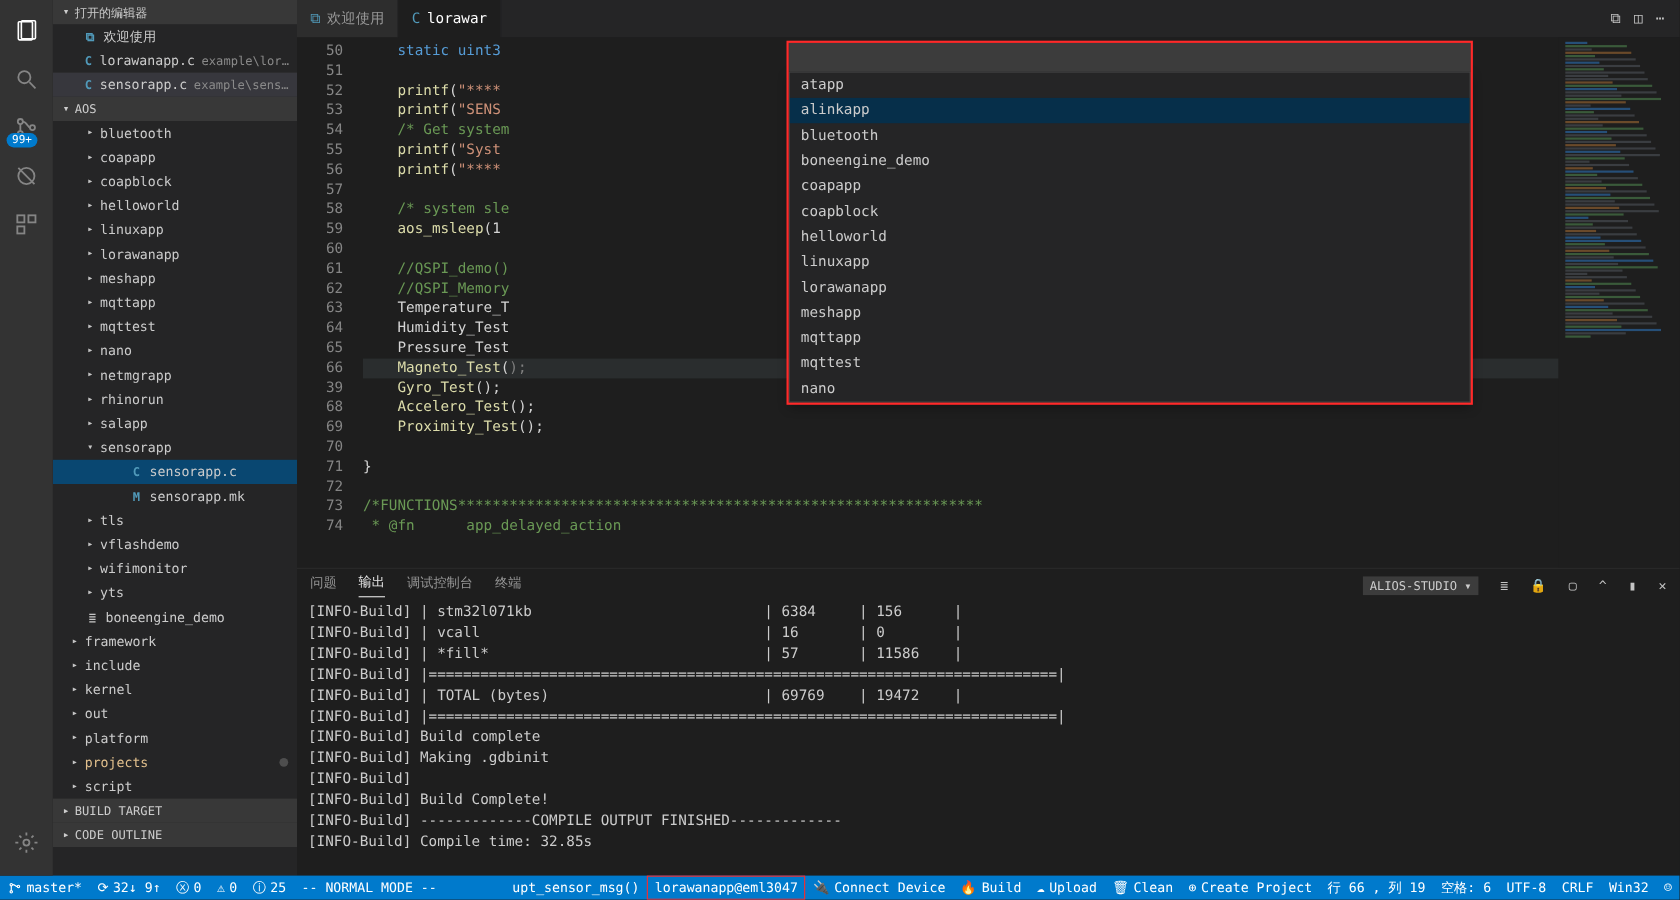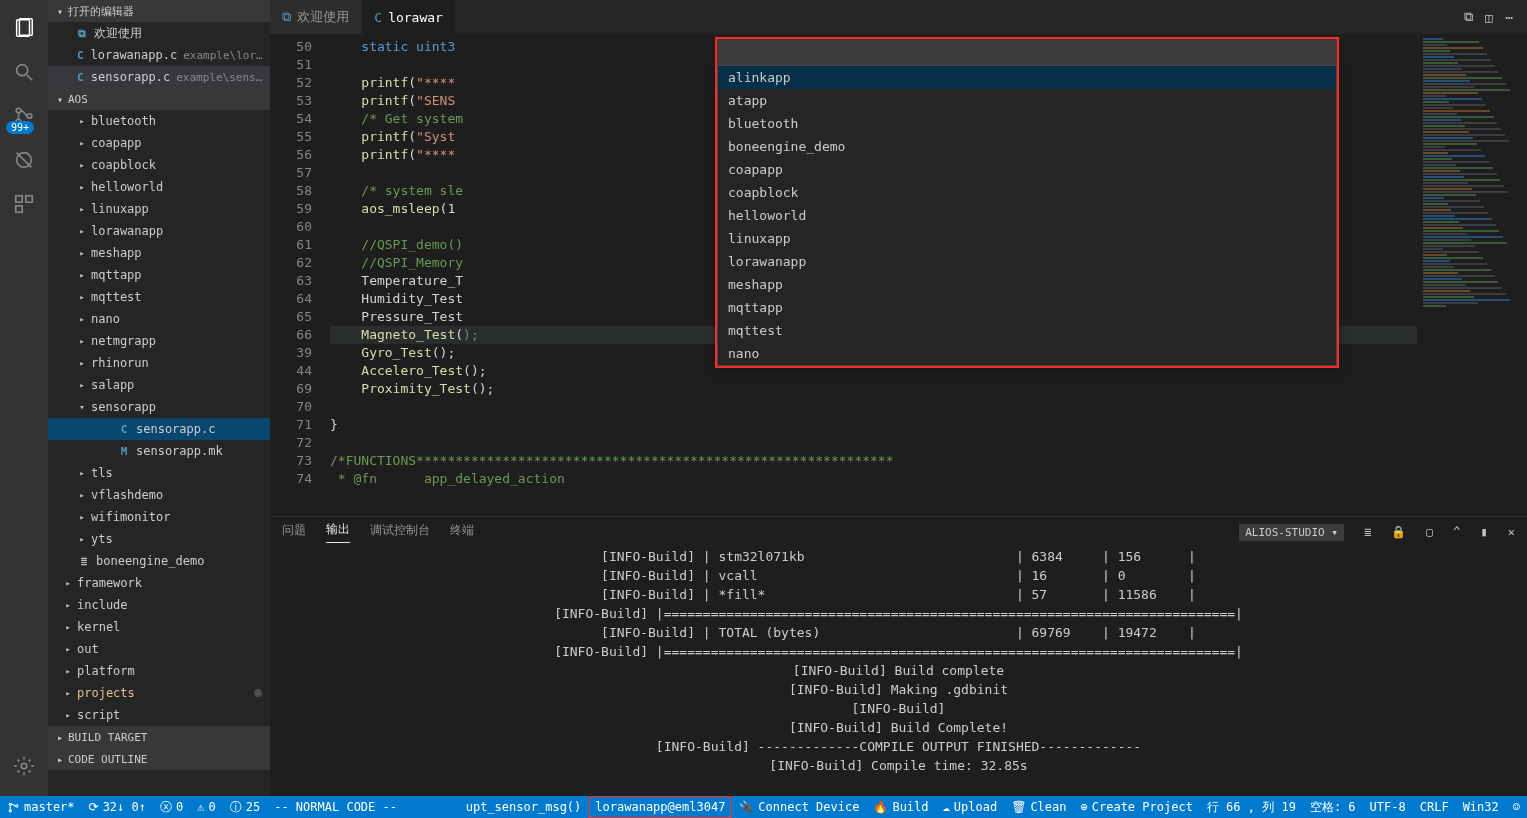--- a/index.html
+++ b/index.html
@@ -71,21 +71,21 @@
 .mm-line.o{ background:#6a4a2a; }
 
 
 .palette-wrap { position:absolute; top:5px; left:447px; width:620px; z-index:50; outline:2px solid #ff2a2a; outline-offset:0; }
 .pal-input { height:26px; background:#3c3c3c; color:#cccccc; border:none; width:100%; padding:0 8px; font-size:13px; font-family:inherit; }
 .pal-list { background:#252526; border:1px solid #454545; max-height:330px; overflow:hidden; box-shadow:0 4px 10px rgba(0,0,0,.4); }
 .pal-item { padding:4px 10px; font-size:13px; color:#cccccc; cursor:pointer; }
 .pal-item.sel { background:#062f4a; }
 
 
-.panel { height:280px; background:#1e1e1e; border-top:1px solid #2d2d2d; display:flex; flex-direction:column;text-align:center; }
+.panel { height:280px; background:#1e1e1e; border-top:1px solid #2d2d2d; display:flex; flex-direction:column; }
 .panel-tabs { height:30px; display:flex; align-items:center; padding:0 12px; gap:20px; font-size:12px; color:#969696; }
 .panel-tabs .pt { cursor:pointer; padding-bottom:4px;}
 .panel-tabs .pt.active { color:#e7e7e7; border-bottom:1px solid #e7e7e7;}
 .panel-tabs .spacer { flex:1; }
 .panel-tabs .ctl { background:#3c3c3c; padding:2px 6px; font-size:11px; color:#ccc; }
 .panel-tabs .picon{ color:#c5c5c5; cursor:pointer; }
 .panel-body { flex:1; font-family:Consolas,monospace; font-size:13px; line-height:19px; color:#cccccc; padding:0 10px; white-space:pre; overflow:hidden; }
 
 
 .status { height:22px; background:#007acc; color:#fff; display:flex; align-items:center; font-size:12px; }
@@ -327,21 +327,21 @@
             <div>58</div>
             <div>59</div>
             <div>60</div>
             <div>61</div>
             <div>62</div>
             <div>63</div>
             <div>64</div>
             <div>65</div>
             <div>66</div>
             <div>39</div>
-            <div>44</div>
+            <div>68</div>
             <div>69</div>
             <div>70</div>
             <div>71</div>
             <div>72</div>
             <div>73</div>
             <div>74</div>
           </div>
       <div class="code" id="codeArea"><div class="code-line">    <span class="tok-kw">static</span> <span class="tok-type">uint3</span></div><div class="code-line">&nbsp;</div><div class="code-line">    <span class="tok-fn">printf</span>(<span class="tok-str">"****</span></div><div class="code-line">    <span class="tok-fn">printf</span>(<span class="tok-str">"SENS</span></div><div class="code-line">    <span class="tok-cmt">/* Get system</span></div><div class="code-line">    <span class="tok-fn">printf</span>(<span class="tok-str">"Syst</span></div><div class="code-line">    <span class="tok-fn">printf</span>(<span class="tok-str">"****</span></div><div class="code-line">&nbsp;</div><div class="code-line">    <span class="tok-cmt">/* system sle</span></div><div class="code-line">    <span class="tok-fn">aos_msleep</span>(1</div><div class="code-line">&nbsp;</div><div class="code-line">    <span class="tok-cmt">//QSPI_demo()</span></div><div class="code-line">    <span class="tok-cmt">//QSPI_Memory</span></div><div class="code-line">    Temperature_T</div><div class="code-line">    Humidity_Test</div><div class="code-line">    Pressure_Test</div><div class="code-line hl">    <span class="tok-fn">Magneto_Test</span>(<span class="tok-dim">);</span></div><div class="code-line">    <span class="tok-fn">Gyro_Test</span>();</div><div class="code-line">    <span class="tok-fn">Accelero_Test</span>();</div><div class="code-line">    <span class="tok-fn">Proximity_Test</span>();</div><div class="code-line">&nbsp;</div><div class="code-line">}</div><div class="code-line">&nbsp;</div><div class="code-line"><span class="tok-cmt">/*FUNCTIONS*************************************************************</span></div><div class="code-line"><span class="tok-cmt"> * @fn      app_delayed_action</span></div></div>
       <div class="minimap" id="minimap">
             <div class="mm-line b" style="width: 20%;"></div>
@@ -432,22 +432,22 @@
             <div class="mm-line " style="width: 85%;"></div>
             <div class="mm-line g" style="width: 52%;"></div>
             <div class="mm-line b" style="width: 89%;"></div>
             <div class="mm-line " style="width: 56%;"></div>
             <div class="mm-line g" style="width: 23%;"></div>
           </div>
 
       <div class="palette-wrap">
         <input class="pal-input" value="" style="">
         <div class="pal-list" id="palList">
+              <div class="pal-item">atapp</div>
               <div class="pal-item sel">alinkapp</div>
-              <div class="pal-item">atapp</div>
               <div class="pal-item">bluetooth</div>
               <div class="pal-item">boneengine_demo</div>
               <div class="pal-item">coapapp</div>
               <div class="pal-item">coapblock</div>
               <div class="pal-item">helloworld</div>
               <div class="pal-item">linuxapp</div>
               <div class="pal-item">lorawanapp</div>
               <div class="pal-item">meshapp</div>
               <div class="pal-item">mqttapp</div>
               <div class="pal-item">mqttest</div>
@@ -493,26 +493,26 @@
      <svg viewBox="0 0 24 24" fill="none" stroke="currentColor" stroke-width="2">
           <circle cx="6" cy="6" r="2"></circle>
           <circle cx="6" cy="18" r="2"></circle>
           <circle cx="18" cy="9" r="2"></circle>
           <path d="M6 8v8M8 6c5 0 5 3 8 3"></path>
         </svg>
      <span>master*</span>
    </div>
    <div class="sitem">
      <span class="sync">⟳</span>
-        <span>32↓ 0↑</span>
+        <span>32↓ 9↑</span>
    </div>
    <div class="sitem">ⓧ <span>0</span></div>
    <div class="sitem">⚠ <span>0</span></div>
    <div class="sitem">ⓘ <span>25</span></div>
-   <div class="sitem">--  NORMAL CODE  --</div>
+   <div class="sitem">--  NORMAL MODE  --</div>
    <div class="sep"></div>
    <div class="sitem">upt_sensor_msg()</div>
    <div class="sitem redbox">lorawanapp@eml3047</div>
    <div class="sitem">🔌 <span>Connect Device</span></div>
    <div class="sitem">🔥 <span>Build</span></div>
    <div class="sitem">☁ <span>Upload</span></div>
    <div class="sitem">🗑 <span>Clean</span></div>
    <div class="sitem">⊕ <span>Create Project</span></div>
    <div class="sitem">行 66 , 列 19</div>
    <div class="sitem">空格: 6</div>

